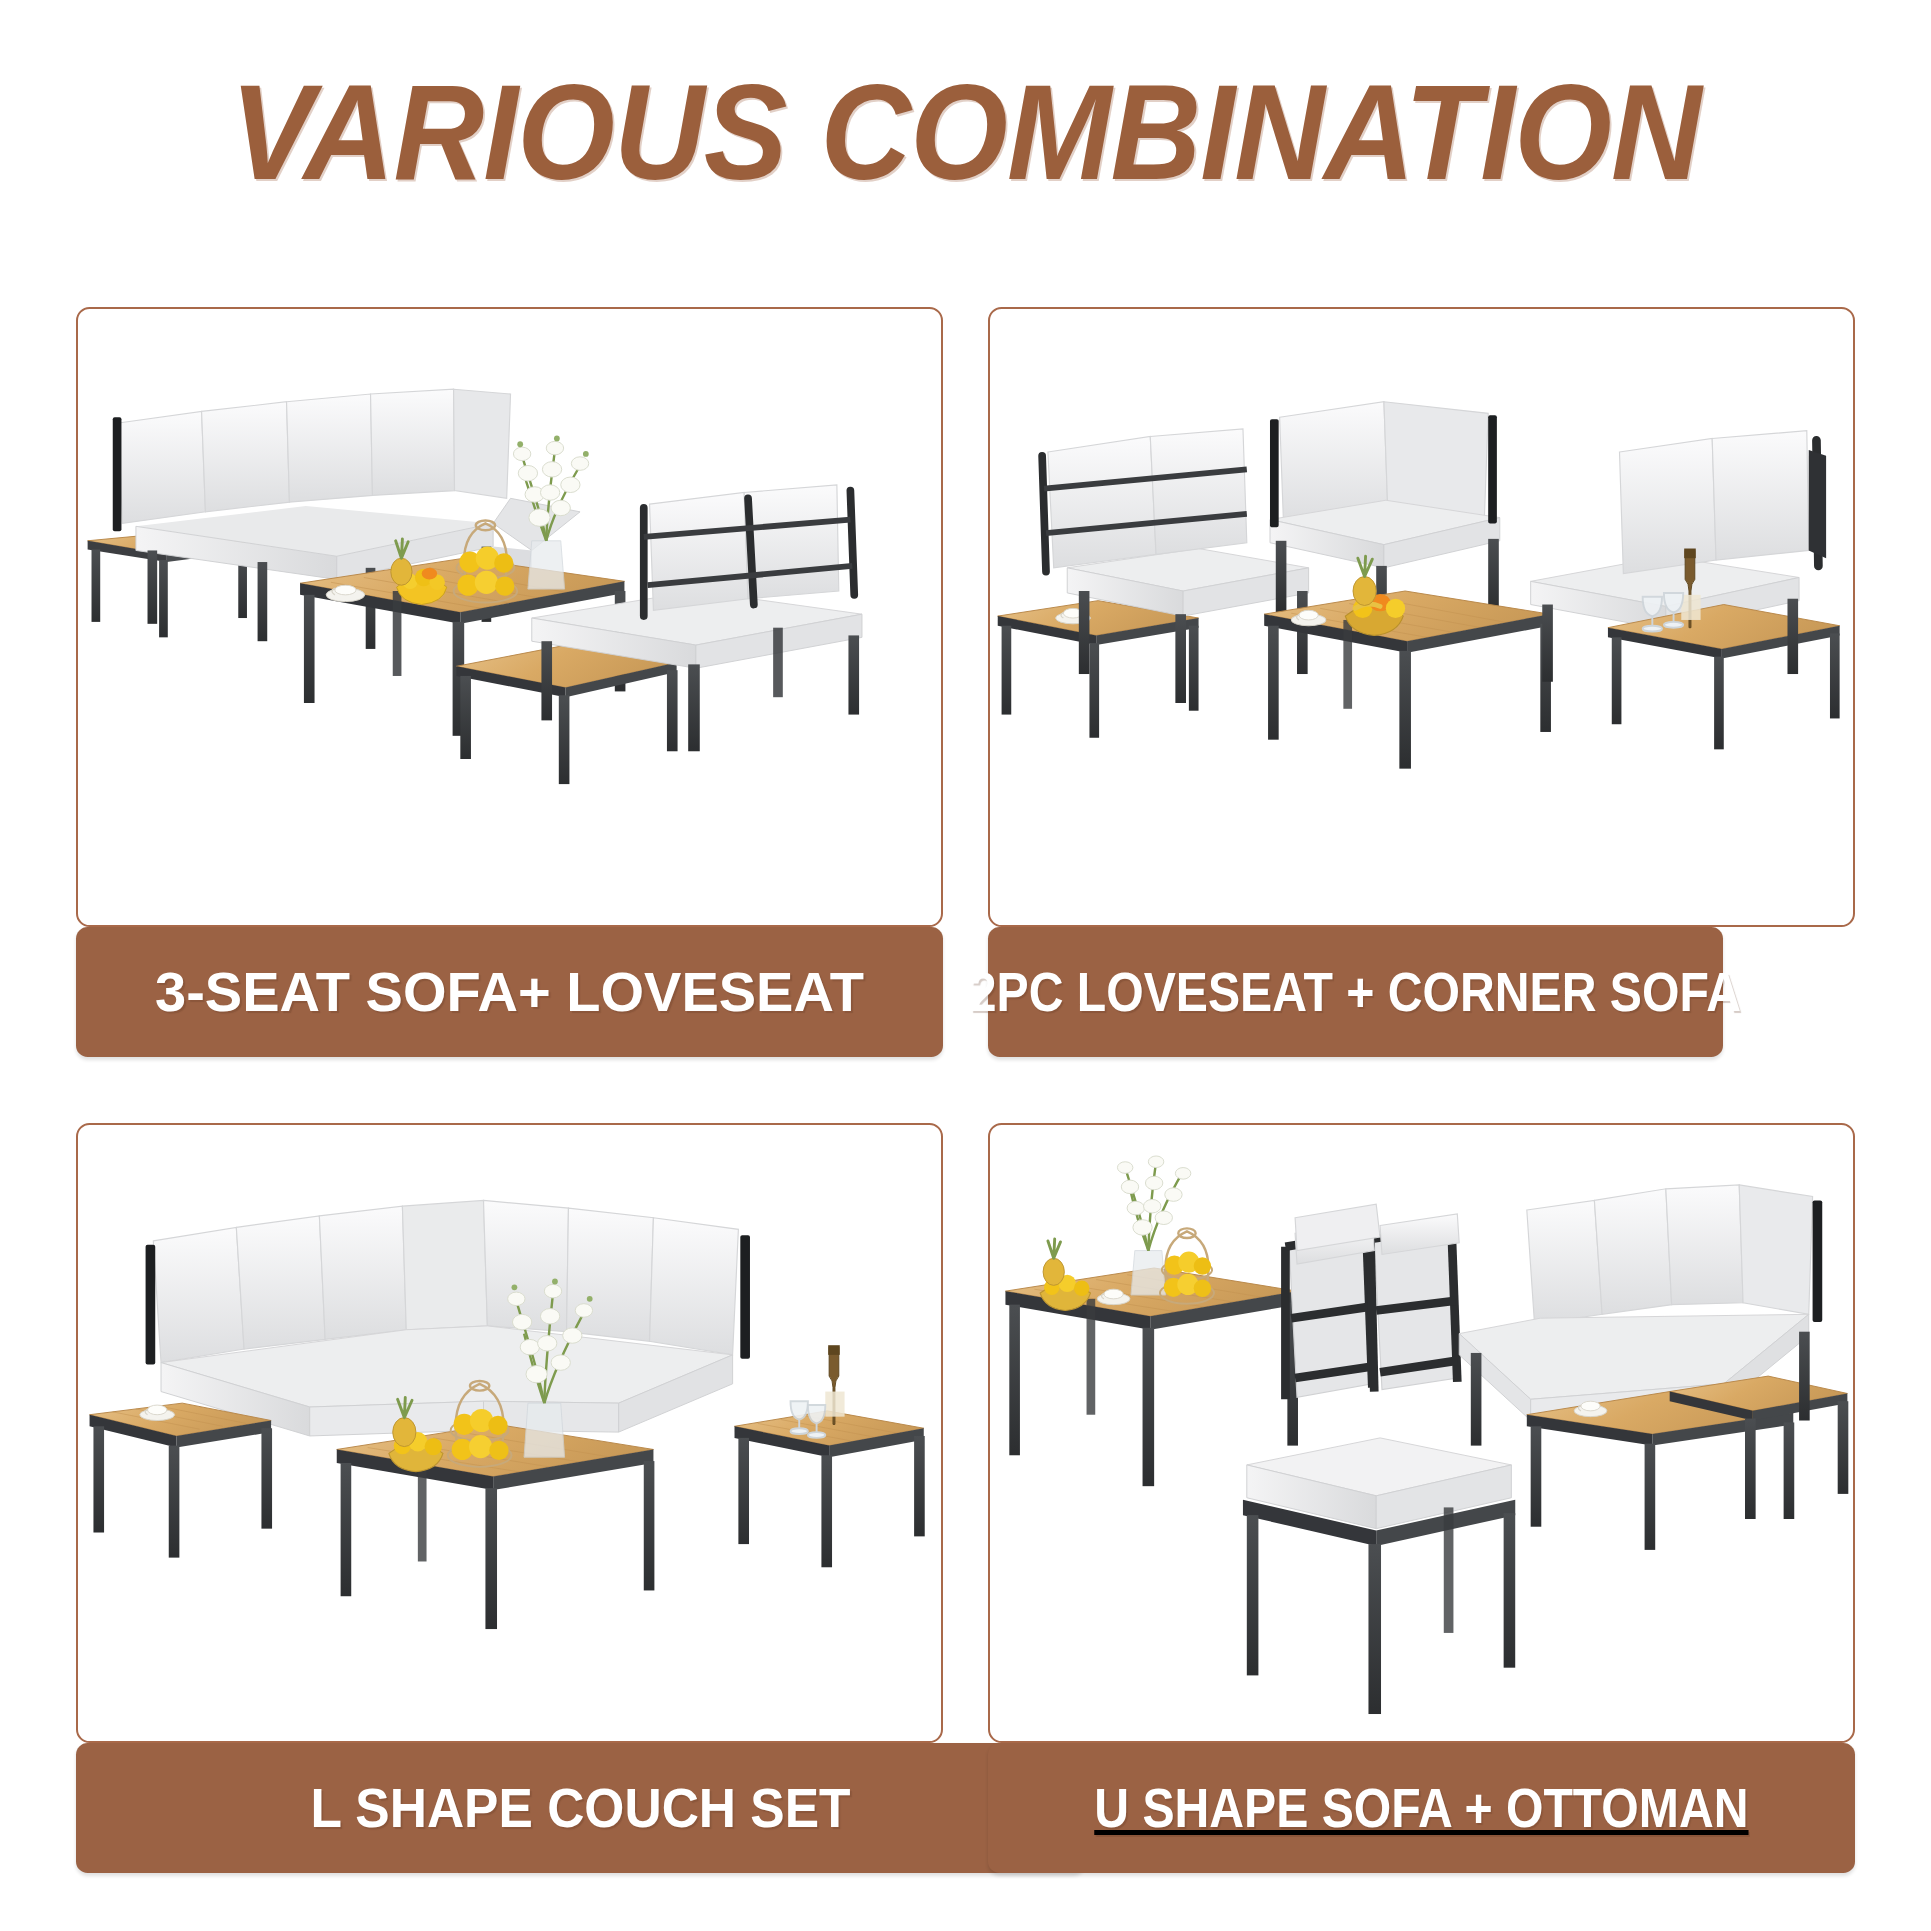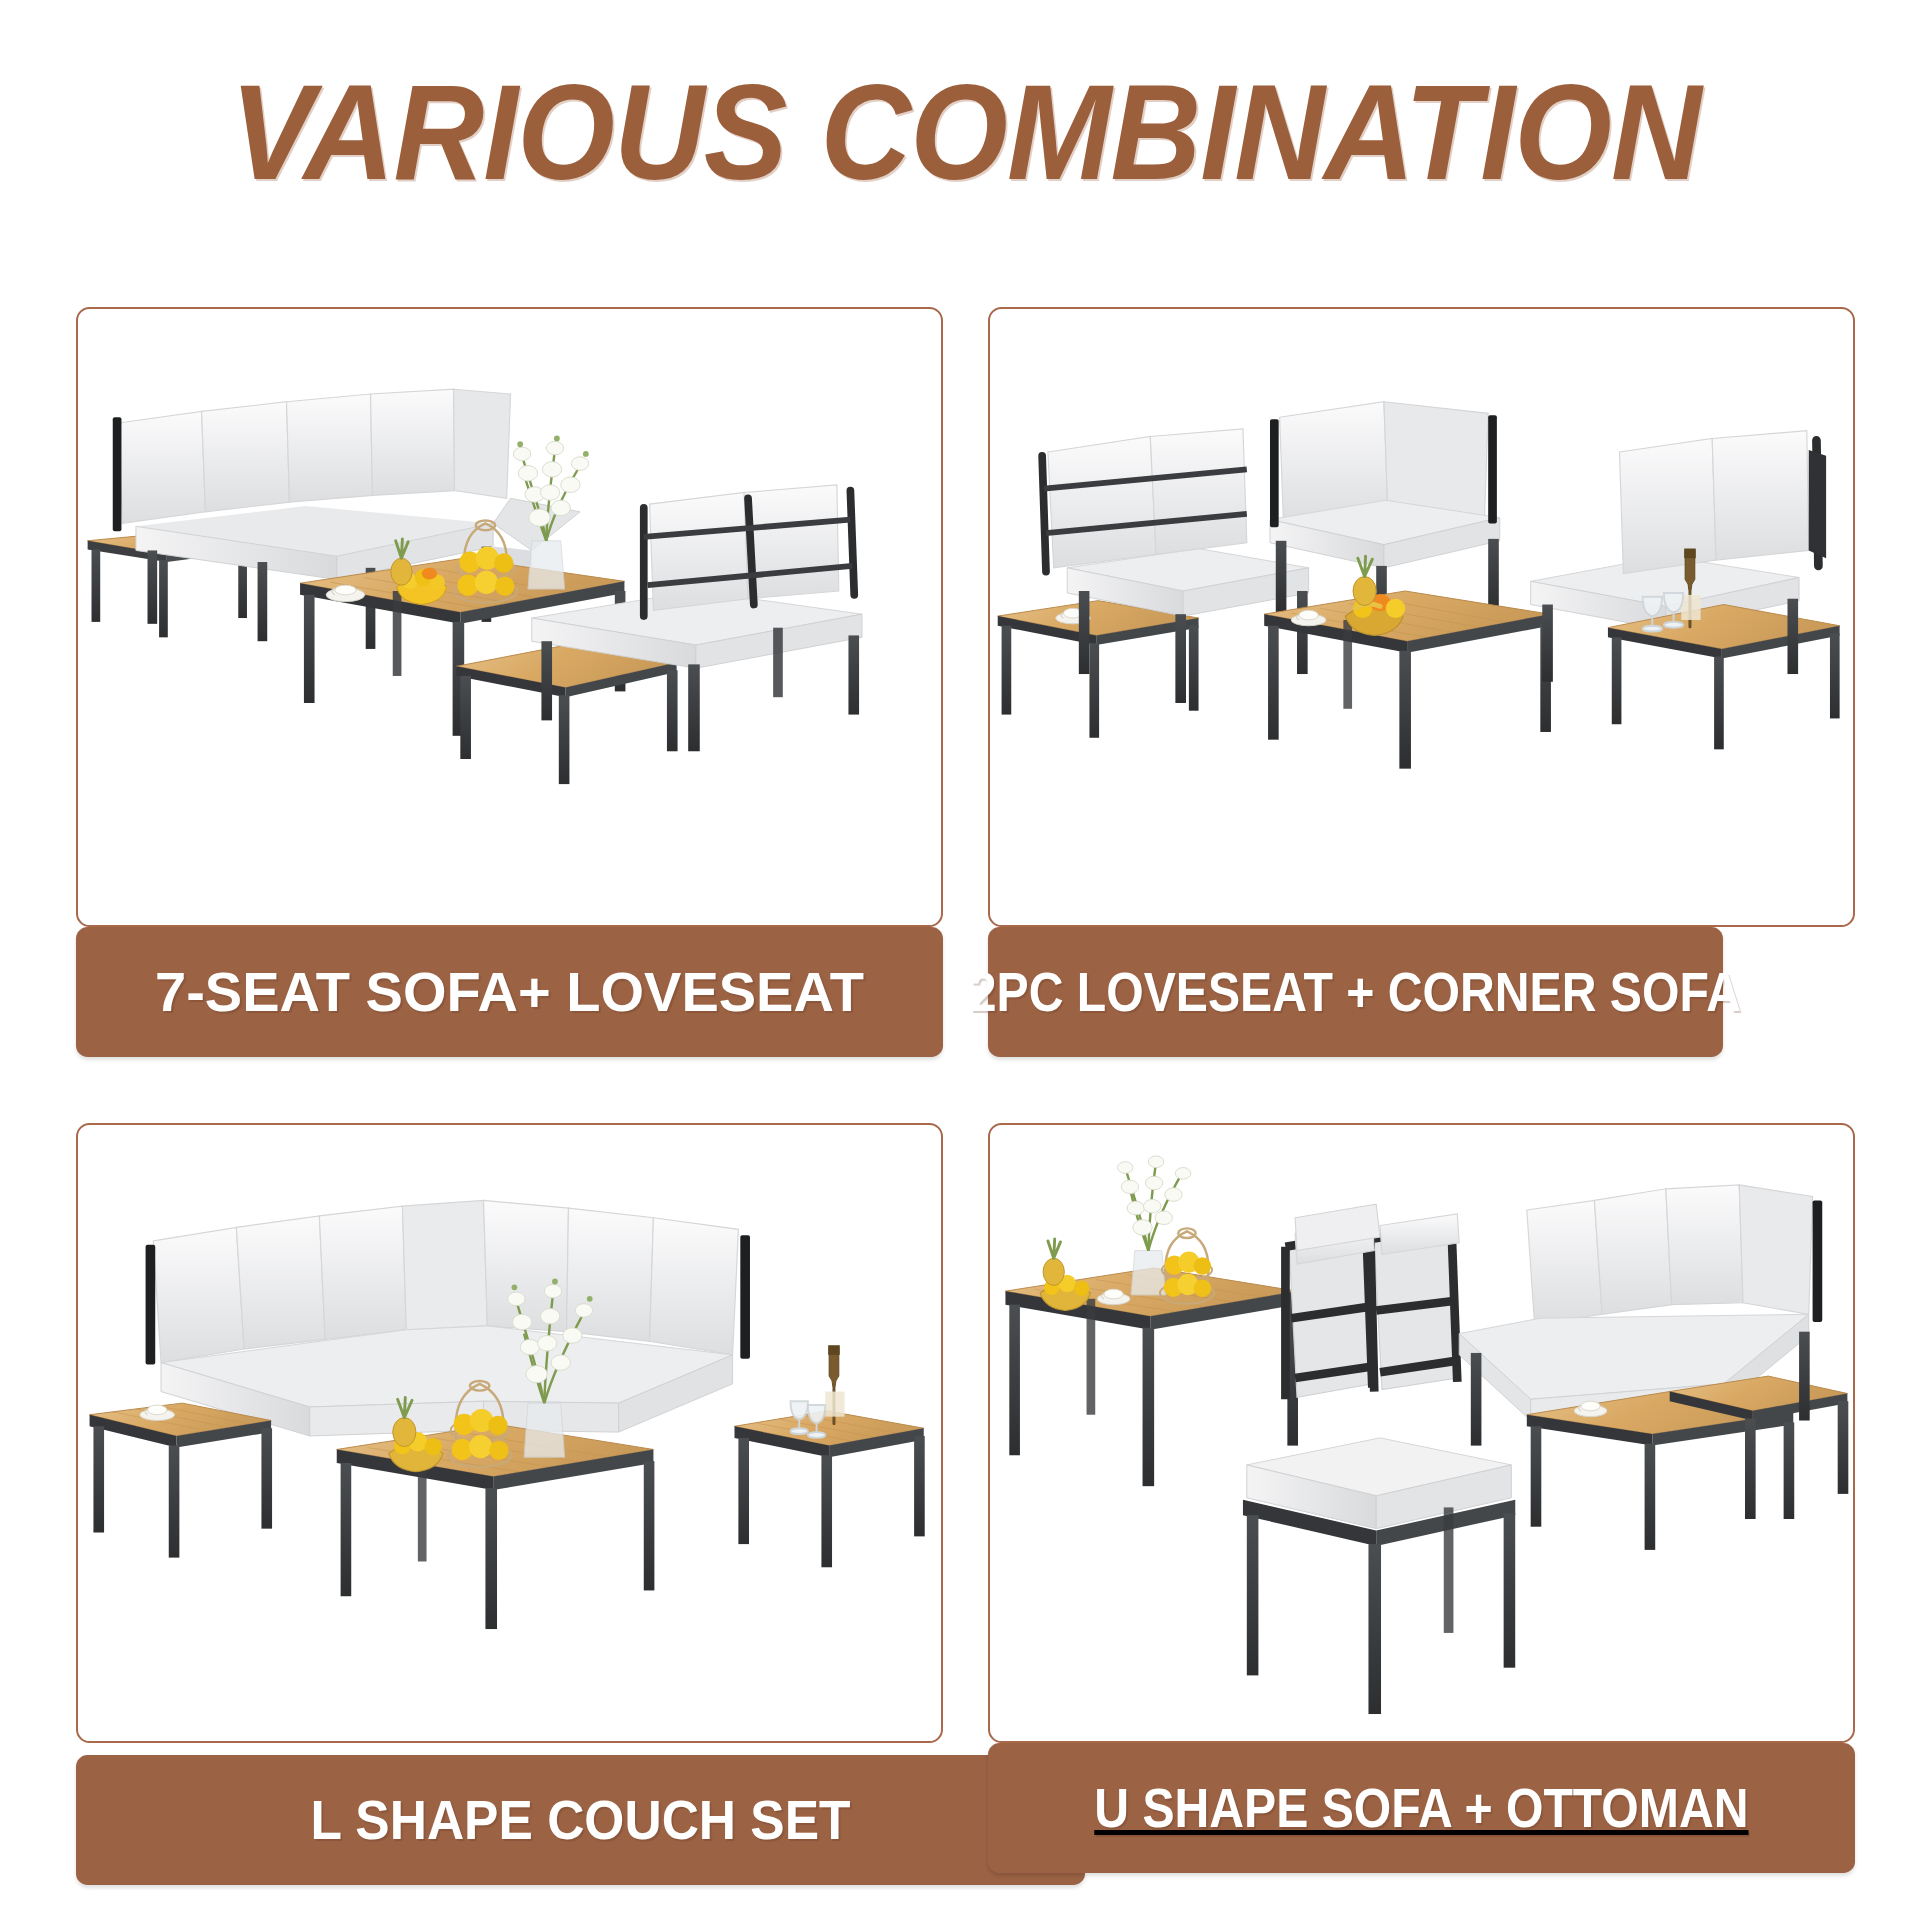--- a/index.html
+++ b/index.html
@@ -65,21 +65,21 @@
   #card-1 {left:76px; top:307px;}
   #card-1 .card-frame{width:867px;height:620px;}
   #card-1 .card-caption{top:620px;width:867px;height:130px;}
 
   #card-2 {left:988px; top:307px;}
   #card-2 .card-frame{width:867px;height:620px;}
   #card-2 .card-caption{top:620px;width:735px;height:130px;}
 
   #card-3 {left:76px; top:1123px;}
   #card-3 .card-frame{width:867px;height:620px;}
-  #card-3 .card-caption{top:620px;width:1009px;height:130px;margin-top:12px;}
+  #card-3 .card-caption{top:620px;width:1009px;height:130px;}
 
   #card-4 {left:988px; top:1123px;}
   #card-4 .card-frame{width:867px;height:620px;}
   #card-4 .card-caption{top:620px;width:867px;height:130px;text-decoration:underline;}
 
   .scene{
     position:absolute;left:0;top:0;
     width:867px;height:620px;
     overflow:hidden;
     border-radius:11.6px;
@@ -250,21 +250,21 @@
 
             <rect x="480" y="344" width="11" height="82" fill="url(#mt1)"></rect>
             <rect x="632" y="368" width="12" height="90" fill="url(#mt1)"></rect>
             <rect x="798" y="338" width="11" height="82" fill="url(#mt1)"></rect>
             <rect x="720" y="330" width="10" height="72" fill="#3A3C3F" opacity="0.85"></rect>
           </g>
         </svg>
       </div>
     </div>
     <div class="card-caption cap-sq1">
-      <span>7-SEAT SOFA+ LOVESEAT</span>
+      <span>3-SEAT SOFA+ LOVESEAT</span>
     </div>
   </div>
 
   <div class="card" id="card-2">
     <div class="card-frame">
       <div class="scene">
         <svg width="867" height="620" viewBox="0 0 898 642" xmlns="http://www.w3.org/2000/svg">
           <defs>
             <linearGradient id="cu2" x1="0" y1="0" x2="0" y2="1">
               <stop offset="0%" stop-color="#FBFBFC"></stop>

